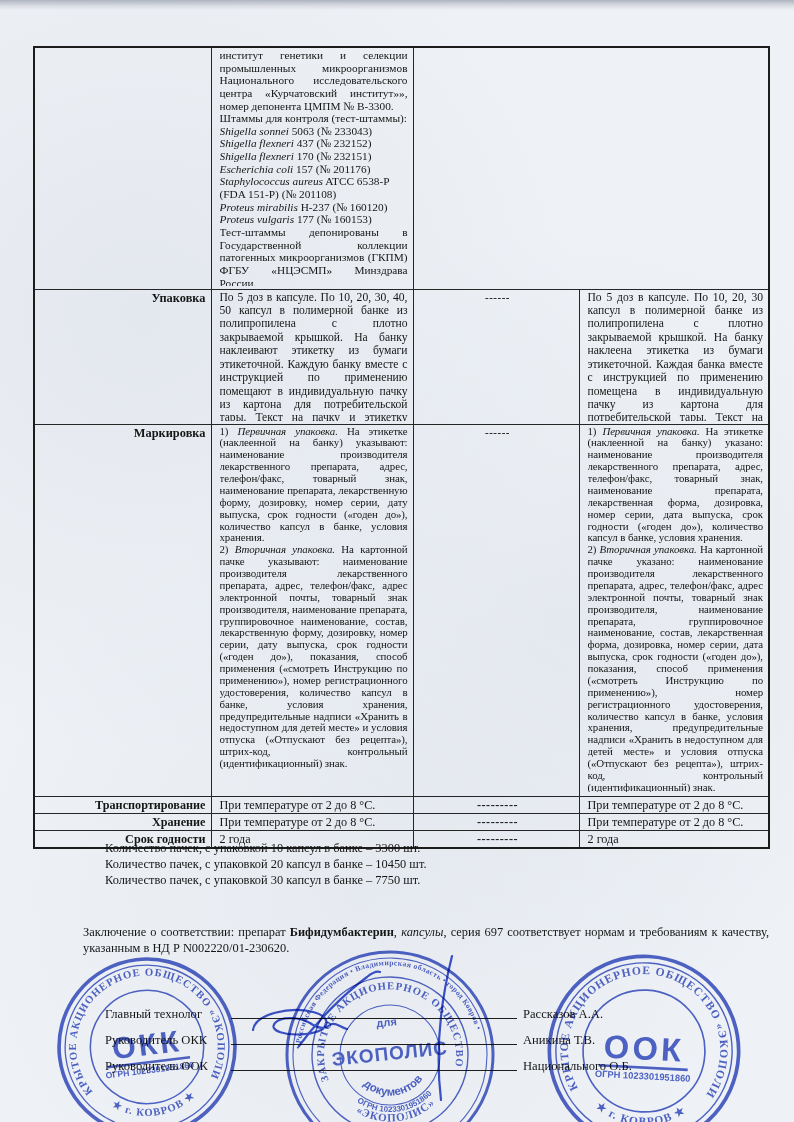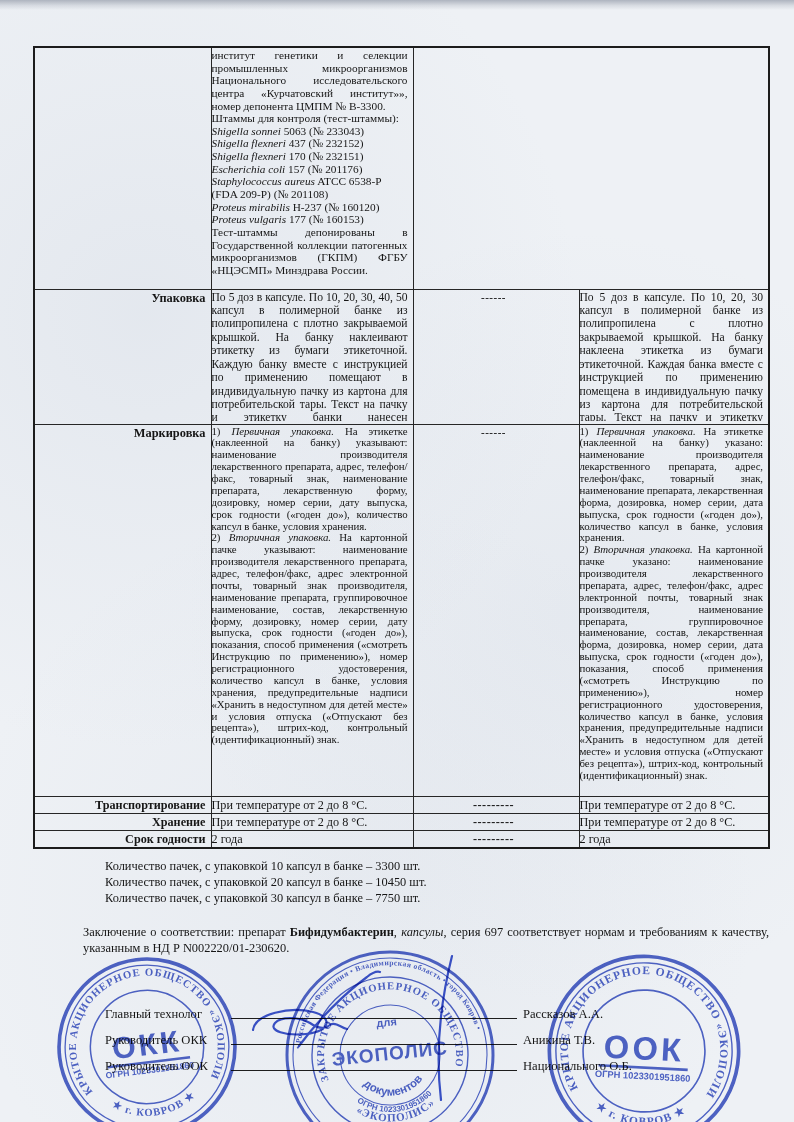--- a/index.html
+++ b/index.html
@@ -10,37 +10,37 @@
     background:
       radial-gradient(circle at 18% 28%, rgba(186,196,212,.20), transparent 42%),
       radial-gradient(circle at 72% 55%, rgba(186,196,212,.16), transparent 46%),
       radial-gradient(circle at 45% 80%, rgba(186,196,212,.14), transparent 40%),
       #eef1f5;
   }
   .scan-edge{position:absolute;top:0;left:0;width:794px;height:10px;
     background:linear-gradient(#aeb4bf, rgba(174,180,191,.35) 55%, transparent);}
   
   .doc-table{position:absolute;left:33px;top:46px;width:735px;border-collapse:collapse;table-layout:fixed;}
-  .doc-table td{border:1.4px solid #262626;vertical-align:top;padding:1px 5px 1px 0;}
+  .doc-table td{border:1.4px solid #262626;vertical-align:top;padding:1px 5px 1px 8px;}
   .doc-table{border:2px solid #1c1c1c;}
   col.c1{width:177px;} col.c2{width:202px;} col.c3{width:166px;} col.c4{width:190px;}
   tr.r1{height:242px;} tr.r2{height:135px;} tr.r3{height:372px;}
   tr.r4{height:17px;} tr.r5{height:16px;} tr.r6{height:17px;}
   .label-cell{font-weight:bold;font-size:12.4px;line-height:1.15;padding-top:2px;text-align:right;}
   .dash-cell{text-align:center;font-weight:bold;font-size:11px;letter-spacing:.5px;}
   .box{overflow:hidden;}
   .box-r1{height:237px;} .box-r2{height:130px;} .box-r3{height:366px;}
   .fs-r1{font-size:11.3px;line-height:1.12;}
   .fs-r2{font-size:11.6px;line-height:1.16;}
   .fs-r3{font-size:10.9px;line-height:1.09;letter-spacing:-.1px;}
   .just{text-align:justify;}
   .oneline{font-size:12.2px;line-height:14px;padding-top:0;padding-bottom:0;}
   .strain i{font-style:italic;}
   
-  .counts{position:absolute;left:105px;top:859px;font-size:12.4px;line-height:1.27;}
+  .counts{position:absolute;left:105px;top:841px;font-size:12.4px;line-height:1.27;}
   .conclusion{position:absolute;left:83px;top:924px;width:686px;font-size:12.4px;line-height:1.32;text-align:justify;}
   .signatures{position:absolute;left:105px;top:996px;width:566px;font-size:12.6px;}
   .sig-row{display:flex;align-items:flex-end;height:26px;}
   .sig-title{width:118px;white-space:nowrap;}
   .sig-line{flex:1;border-bottom:1.4px solid #1d1d1d;margin:0 6px 3px 8px;height:1px;}
   .sig-name{width:148px;white-space:nowrap;}
   
   .stamp{position:absolute;mix-blend-mode:multiply;opacity:.84;}
   .stamp-left{left:55px;top:955px;transform:rotate(-7deg);}
   .stamp-mid{left:281px;top:946px;transform:rotate(-6deg);}
@@ -67,21 +67,21 @@
         <tr class="r1">
       <td class="label-cell"></td>
       <td>
         <div class="box box-r1 fs-r1">
           <div class="just">институт генетики и селекции промышленных микроорганизмов Национального исследовательского центра «Курчатовский институт»», номер депонента ЦМПМ № В-3300.</div>
           <div class="just">Штаммы для контроля (тест-штаммы):</div>
           <div class="strain"><i>Shigella sonnei</i> <span>5063 (№ 233043)</span></div>
           <div class="strain"><i>Shigella flexneri</i> <span>437 (№ 232152)</span></div>
           <div class="strain"><i>Shigella flexneri</i> <span>170 (№ 232151)</span></div>
           <div class="strain"><i>Escherichia coli</i> <span>157 (№ 201176)</span></div>
-          <div class="strain"><i>Staphylococcus aureus</i> <span>ATCC 6538-P (FDA 209-P) (№ 201108)</span></div>
+          <div class="strain"><i>Staphylococcus aureus</i> <span>ATCC 6538-P (FDA 151-P) (№ 201108)</span></div>
           <div class="strain"><i>Proteus mirabilis</i> <span>H-237 (№ 160120)</span></div>
           <div class="strain"><i>Proteus vulgaris</i> <span>177 (№ 160153)</span></div>
           <div class="just">Тест-штаммы депонированы в Государственной коллекции патогенных микроорганизмов (ГКПМ) ФГБУ «НЦЭСМП» Минздрава России.</div>
         </div>
       </td>
       <td colspan="2"></td>
     </tr>
     <tr class="r2">
       <td class="label-cell">Упаковка</td>
       <td>

